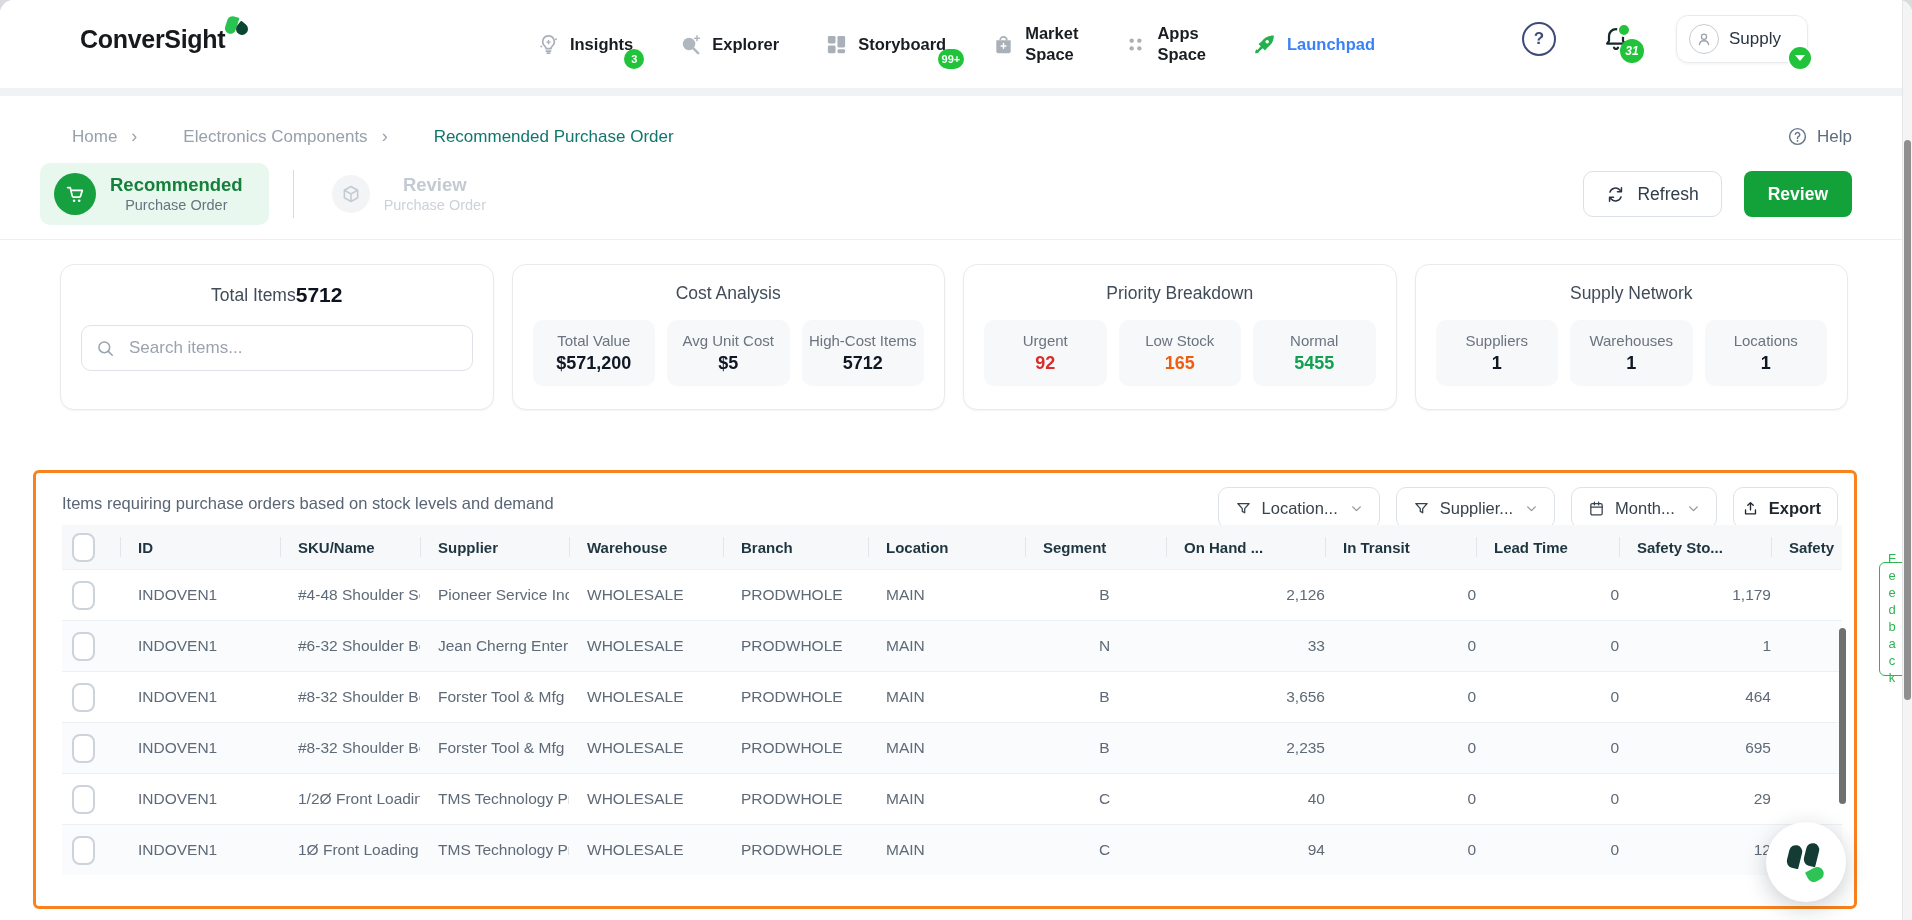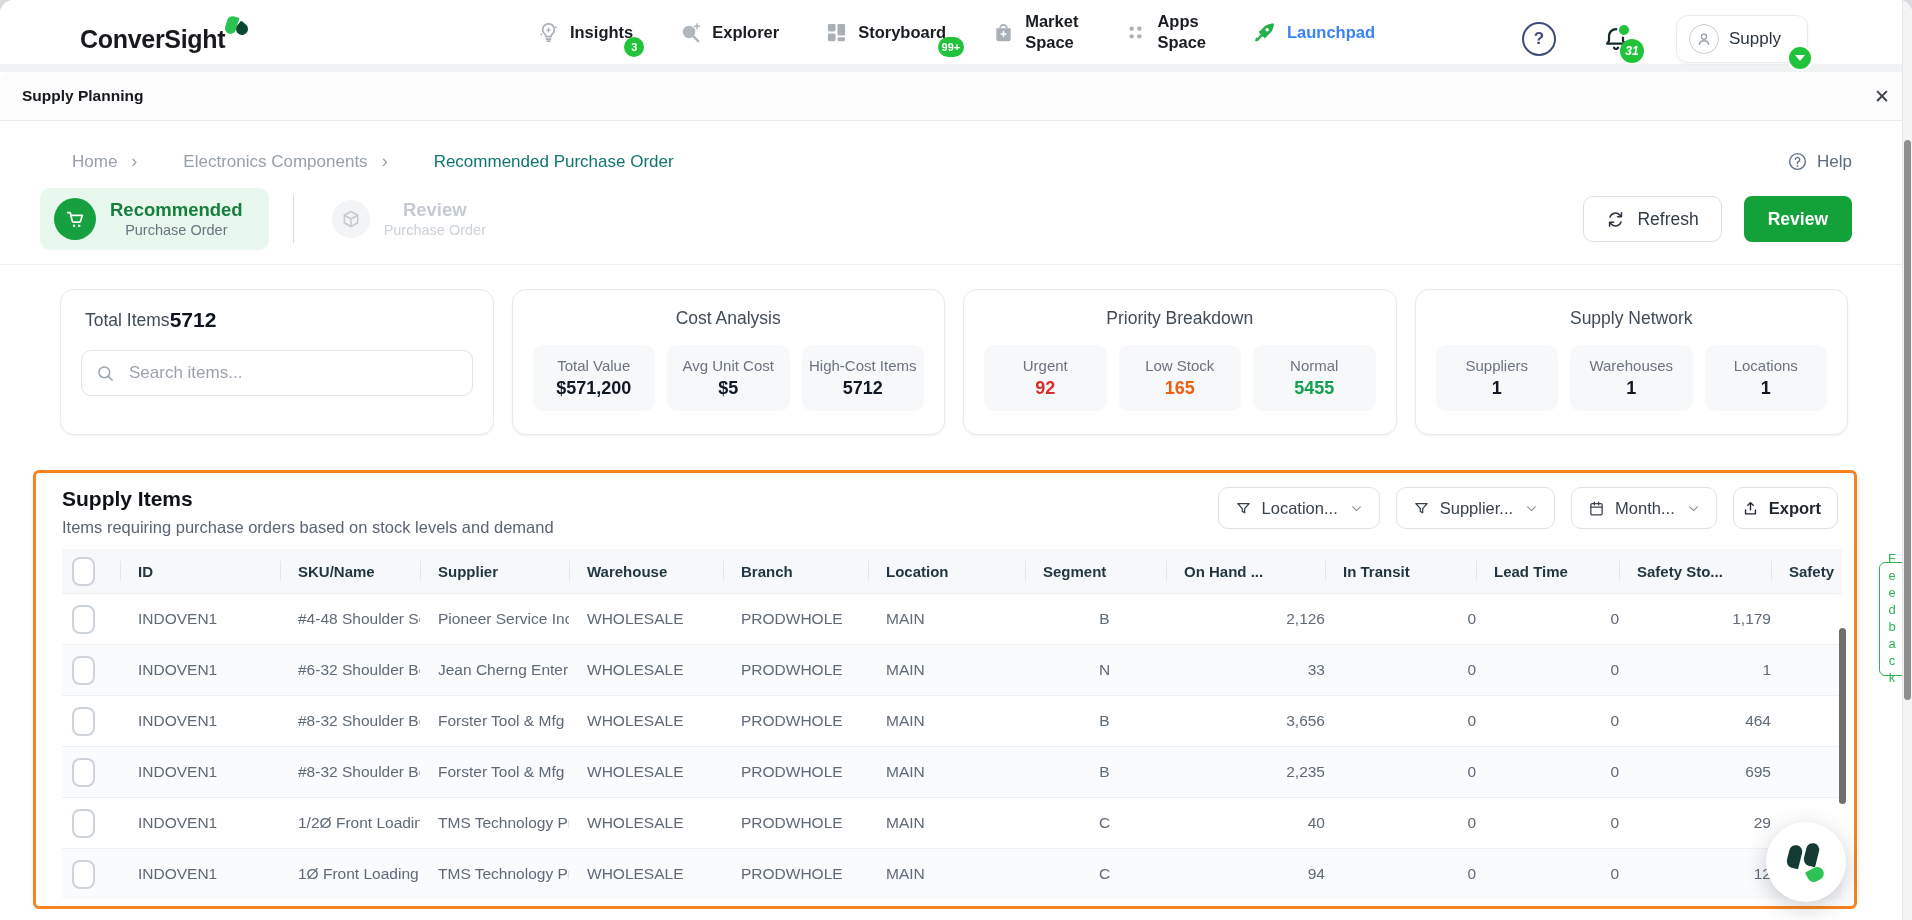--- a/index.html
+++ b/index.html
@@ -1,18 +1,18 @@
 <!DOCTYPE html>
 <html><head>
 <meta charset="utf-8">
 <style>
   html,body{margin:0;padding:0;width:1912px;height:920px;overflow:hidden;background:#d9dbde;font-family:"Liberation Sans",sans-serif;-webkit-font-smoothing:antialiased;}
   .page{position:relative;width:1912px;height:920px;background:#fff;border-radius:14px 14px 0 0;overflow:hidden;}
   
-  .topnav{position:relative;height:64px;background:#fff;display:flex;align-items:center;}
+  .topnav{position:relative;height:88px;background:#fff;display:flex;align-items:center;}
   .brand{position:absolute;left:80px;top:20px;display:flex;align-items:flex-start;cursor:pointer;}
   .brand-word{font-size:25px;font-weight:700;color:#17191d;letter-spacing:-.3px;line-height:38px;}
   .leafwrap{position:relative;width:26px;height:26px;margin-left:1px;margin-top:-4px;}
   .leaf-g{position:absolute;left:0;top:0;width:11px;height:18px;background:#29c351;border-radius:12px 2px 12px 12px;transform:rotate(18deg);}
   .leaf-d{position:absolute;left:10px;top:7px;width:12px;height:12px;background:#0b4630;border-radius:2px 12px 12px 12px;transform:rotate(40deg);}
   .nav-center{margin:0 auto;display:flex;align-items:center;gap:46px;}
   .nav-item{position:relative;display:flex;align-items:center;gap:10px;font-size:16.5px;font-weight:600;color:#191d22;cursor:pointer;white-space:nowrap;}
   .nav-item svg{flex:0 0 auto;}
   .nav-2line{display:flex;flex-direction:column;line-height:21px;}
   .nav-item.green{color:#3b82f6;}
@@ -52,21 +52,21 @@
   .tab.disabled .tab-t1{color:#c3cad2;}
   .tab.disabled .tab-t2{color:#ccd2d9;}
   .tab-div{width:1px;height:48px;background:#d6dbe1;margin:0 24px;}
   .tabs-actions{margin-left:auto;display:flex;align-items:center;gap:22px;}
   .btn-refresh{display:flex;align-items:center;gap:12px;height:46px;padding:0 22px;background:#fff;border:1px solid #dbe0e6;border-radius:10px;font-size:17.5px;color:#323d4a;font-weight:500;cursor:pointer;}
   .btn-review{height:46px;padding:0 24px;background:#13a13a;border:none;border-radius:8px;font-size:17.5px;color:#fff;font-weight:600;cursor:pointer;font-family:inherit;}
   .rule{height:1px;background:#edeff2;margin-top:14px;}
   
   .cards{display:flex;gap:18px;margin:24px 64px 0 60px;}
   .card{flex:1;background:#fff;border:1px solid #e8ebee;border-radius:14px;box-shadow:0 1px 2px rgba(15,25,35,.05);padding:18px 20px;box-sizing:border-box;height:146px;}
-  .card-row{display:flex;align-items:center;justify-content:flex-start;padding:0 4px;}
+  .card-row{display:flex;align-items:center;justify-content:center;padding:0 4px;}
   .card-label{font-size:17.5px;color:#414c59;font-weight:500;}
   .card-big{font-size:21px;font-weight:800;color:#0d1420;}
   .search-box{margin-top:18px;display:flex;align-items:center;gap:12px;height:46px;border:1px solid #dfe3e8;border-radius:10px;padding:0 14px;box-sizing:border-box;}
   .search-box input{border:none;outline:none;flex:1;font-size:17px;color:#333;font-family:inherit;background:transparent;}
   .search-box input::placeholder{color:#9aa3ae;}
   .card-title{text-align:center;font-size:17.5px;color:#414c59;font-weight:500;}
   .minis{display:flex;gap:12px;margin-top:16px;}
   .mini{flex:1;background:#f7f8f9;border-radius:10px;padding:12px 6px;text-align:center;}
   .mini-label{font-size:15px;color:#6a7480;white-space:nowrap;}
   .mini-val{font-size:18px;font-weight:700;color:#101826;margin-top:4px;}
@@ -215,24 +215,20 @@
             <i></i>
           </span>
       </div>
     </div>
   </div>
 
   <div class="gap-strip"></div>
 
   <div class="sheet">
 
-    <div class="panel-head">
-      <span class="panel-title">Supply Planning</span>
-      <span class="panel-close">✕</span>
-    </div>
 
     <div class="crumb-row">
       <span class="crumb">Home</span>
       <span class="crumb-sep">›</span>
       <span class="crumb">Electronics Components</span>
       <span class="crumb-sep">›</span>
       <span class="crumb current">Recommended Purchase Order</span>
       <span class="help-link">
         <svg width="21" height="21" viewBox="0 0 24 24">
             <circle cx="12" cy="12" r="9" fill="none" stroke="#66768a" stroke-width="1.7"></circle>
@@ -350,21 +346,20 @@
             <div class="mini-label">Locations</div>
             <div class="mini-val">1</div>
           </div>
         </div>
       </div>
     </div>
   </div>
 
   <div class="section">
     <div class="sec-head">
-      <div class="sec-title">Supply Items</div>
       <div class="sec-sub">Items requiring purchase orders based on stock levels and demand</div>
       <div class="sec-controls">
         <button class="fbtn">
           <svg width="17" height="17" viewBox="0 0 24 24">
               <path d="M4 5h16l-6.3 7.2V18l-3.4-1.9v-3.9L4 5z" fill="none" stroke="#39434e" stroke-width="1.8" stroke-linejoin="round"></path>
             </svg>
           <span>Location...</span>
           <svg class="chev" width="13" height="13" viewBox="0 0 24 24">
               <path d="M5 9l7 7 7-7" fill="none" stroke="#8a929b" stroke-width="2.2" stroke-linecap="round" stroke-linejoin="round"></path>
             </svg>

